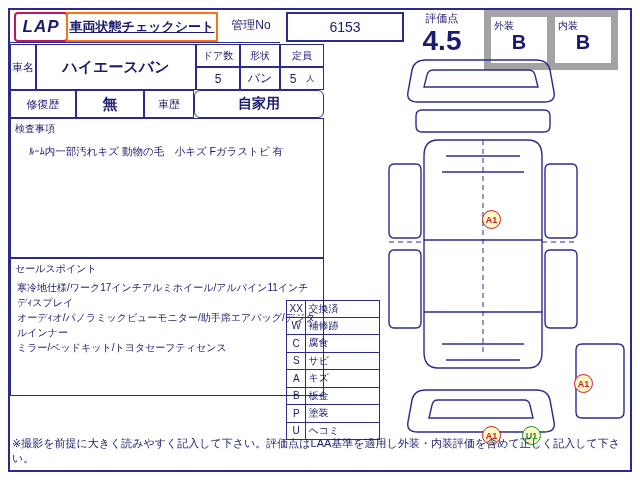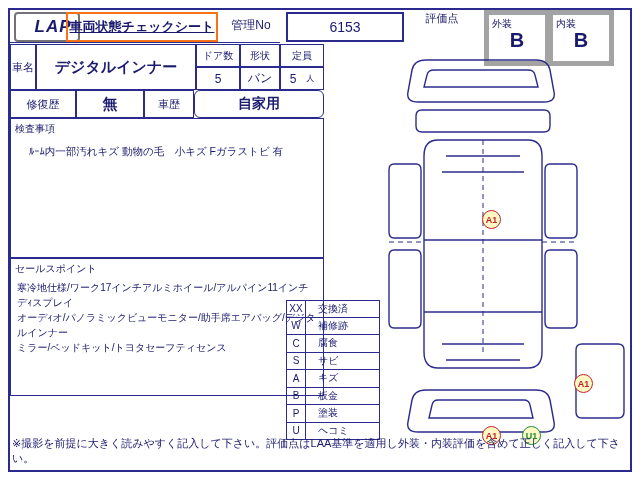--- a/index.html
+++ b/index.html
@@ -23,23 +23,23 @@
     box-sizing:border-box;
   }
   
   .cell{position:absolute;box-sizing:border-box;border:1px solid #2b2b8f;}
   .lbl{font-size:11px;line-height:1;}
   .ctr{display:flex;align-items:center;justify-content:center;text-align:center;}
 
   
   .logo{
     position:absolute;left:14px;top:12px;width:50px;height:26px;
-    border:2px solid #737373;border-radius:4px;
-    display:flex;align-items:center;justify-content:center;
-    font-style:italic;font-weight:bold;font-size:17px;letter-spacing:1px;padding-left:12px;
+    border:2px solid #be185d;border-radius:4px;
+    display:flex;align-items:center;justify-content:center;
+    font-style:italic;font-weight:bold;font-size:17px;letter-spacing:1px;
   }
   .title-box{
     position:absolute;left:66px;top:12px;width:148px;height:26px;
     border:2px solid #f97316;
     display:flex;align-items:center;justify-content:center;
     font-size:13px;font-weight:bold;text-decoration:underline;
   }
   .kanri-label{
     position:absolute;left:218px;top:12px;width:66px;height:26px;
     display:flex;align-items:center;justify-content:center;font-size:12px;
@@ -52,21 +52,21 @@
   .hyouka-label{
     position:absolute;left:406px;top:10px;width:72px;height:16px;
     display:flex;align-items:center;justify-content:center;font-size:11px;
   }
   .hyouka-val{
     position:absolute;left:406px;top:24px;width:72px;height:34px;
     display:flex;align-items:center;justify-content:center;
     font-size:28px;font-weight:bold;
   }
   .grade-box{
-    position:absolute;width:56px;height:46px;border:5px solid #a3a3a3;
+    position:absolute;width:56px;height:46px;border:7px solid #a3a3a3;
   }
   .grade-box .gl{
     position:absolute;left:3px;top:2px;font-size:10px;
   }
   .grade-box .gv{
     position:absolute;left:0;top:14px;width:100%;text-align:center;
     font-size:20px;font-weight:bold;
   }
   #gradeExt{left:484px;top:10px;}
   #gradeInt{left:548px;top:10px;}
@@ -98,21 +98,21 @@
   
   .legend{position:absolute;left:286px;top:300px;width:94px;}
   .lrow{display:flex;height:17.5px;}
   .lcode{
     width:24px;border:1px solid #2b2b8f;border-right:none;
     display:flex;align-items:center;justify-content:center;font-size:10px;
     box-sizing:border-box;
   }
   .ltext{
     width:92px;border:1px solid #2b2b8f;
-    display:flex;align-items:center;padding-left:12px;font-size:10px;
+    display:flex;align-items:center;padding-left:2px;font-size:10px;
     box-sizing:border-box;
   }
   .lrow + .lrow .lcode,.lrow + .lrow .ltext{border-top:none;}
 
   
   .diagram{position:absolute;left:386px;top:44px;width:244px;height:392px;}
   .diagram svg{display:block;}
   .mark{
     position:absolute;width:17px;height:17px;border-radius:50%;
     border:1px solid #c32030;color:#c32030;background:#fef9c3;
@@ -133,37 +133,38 @@
 
 <div class="sheet">
   <div class="frame"></div>
 
   <div class="logo">LAP</div>
   <div class="title-box">車両状態チェックシート</div>
   <div class="kanri-label">管理No</div>
   <div class="kanri-box">6153</div>
 
   <div class="hyouka-label">評価点</div>
+  <div class="hyouka-val">4.5</div>
 
   <div class="grade-box" id="gradeExt">
     <div class="gl">外装</div>
     <div class="gv">B</div>
   </div>
   <div class="grade-box" id="gradeInt">
     <div class="gl">内装</div>
     <div class="gv">B</div>
   </div>
 
   <div class="divider-h" style="left:10px;top:42px;width:270px;"></div>
 
   <div class="ltbl">
 
     <div class="row-car" style="width:314px;">
       <div class="cell ctr lbl cname-lbl">車名</div>
-      <div class="cell ctr cname-val">デジタルインナー</div>
+      <div class="cell ctr cname-val">ハイエースバン</div>
 
       <div class="cell ctr doors-l">ドア数</div>
       <div class="cell ctr doors-v">5</div>
 
       <div class="cell ctr shape-l">形状</div>
       <div class="cell ctr shape-v">バン</div>
 
       <div class="cell ctr seat-l">定員</div>
       <div class="cell seat-v" style="display:flex;align-items:center;justify-content:center;position:absolute;">
         <span>5</span>

